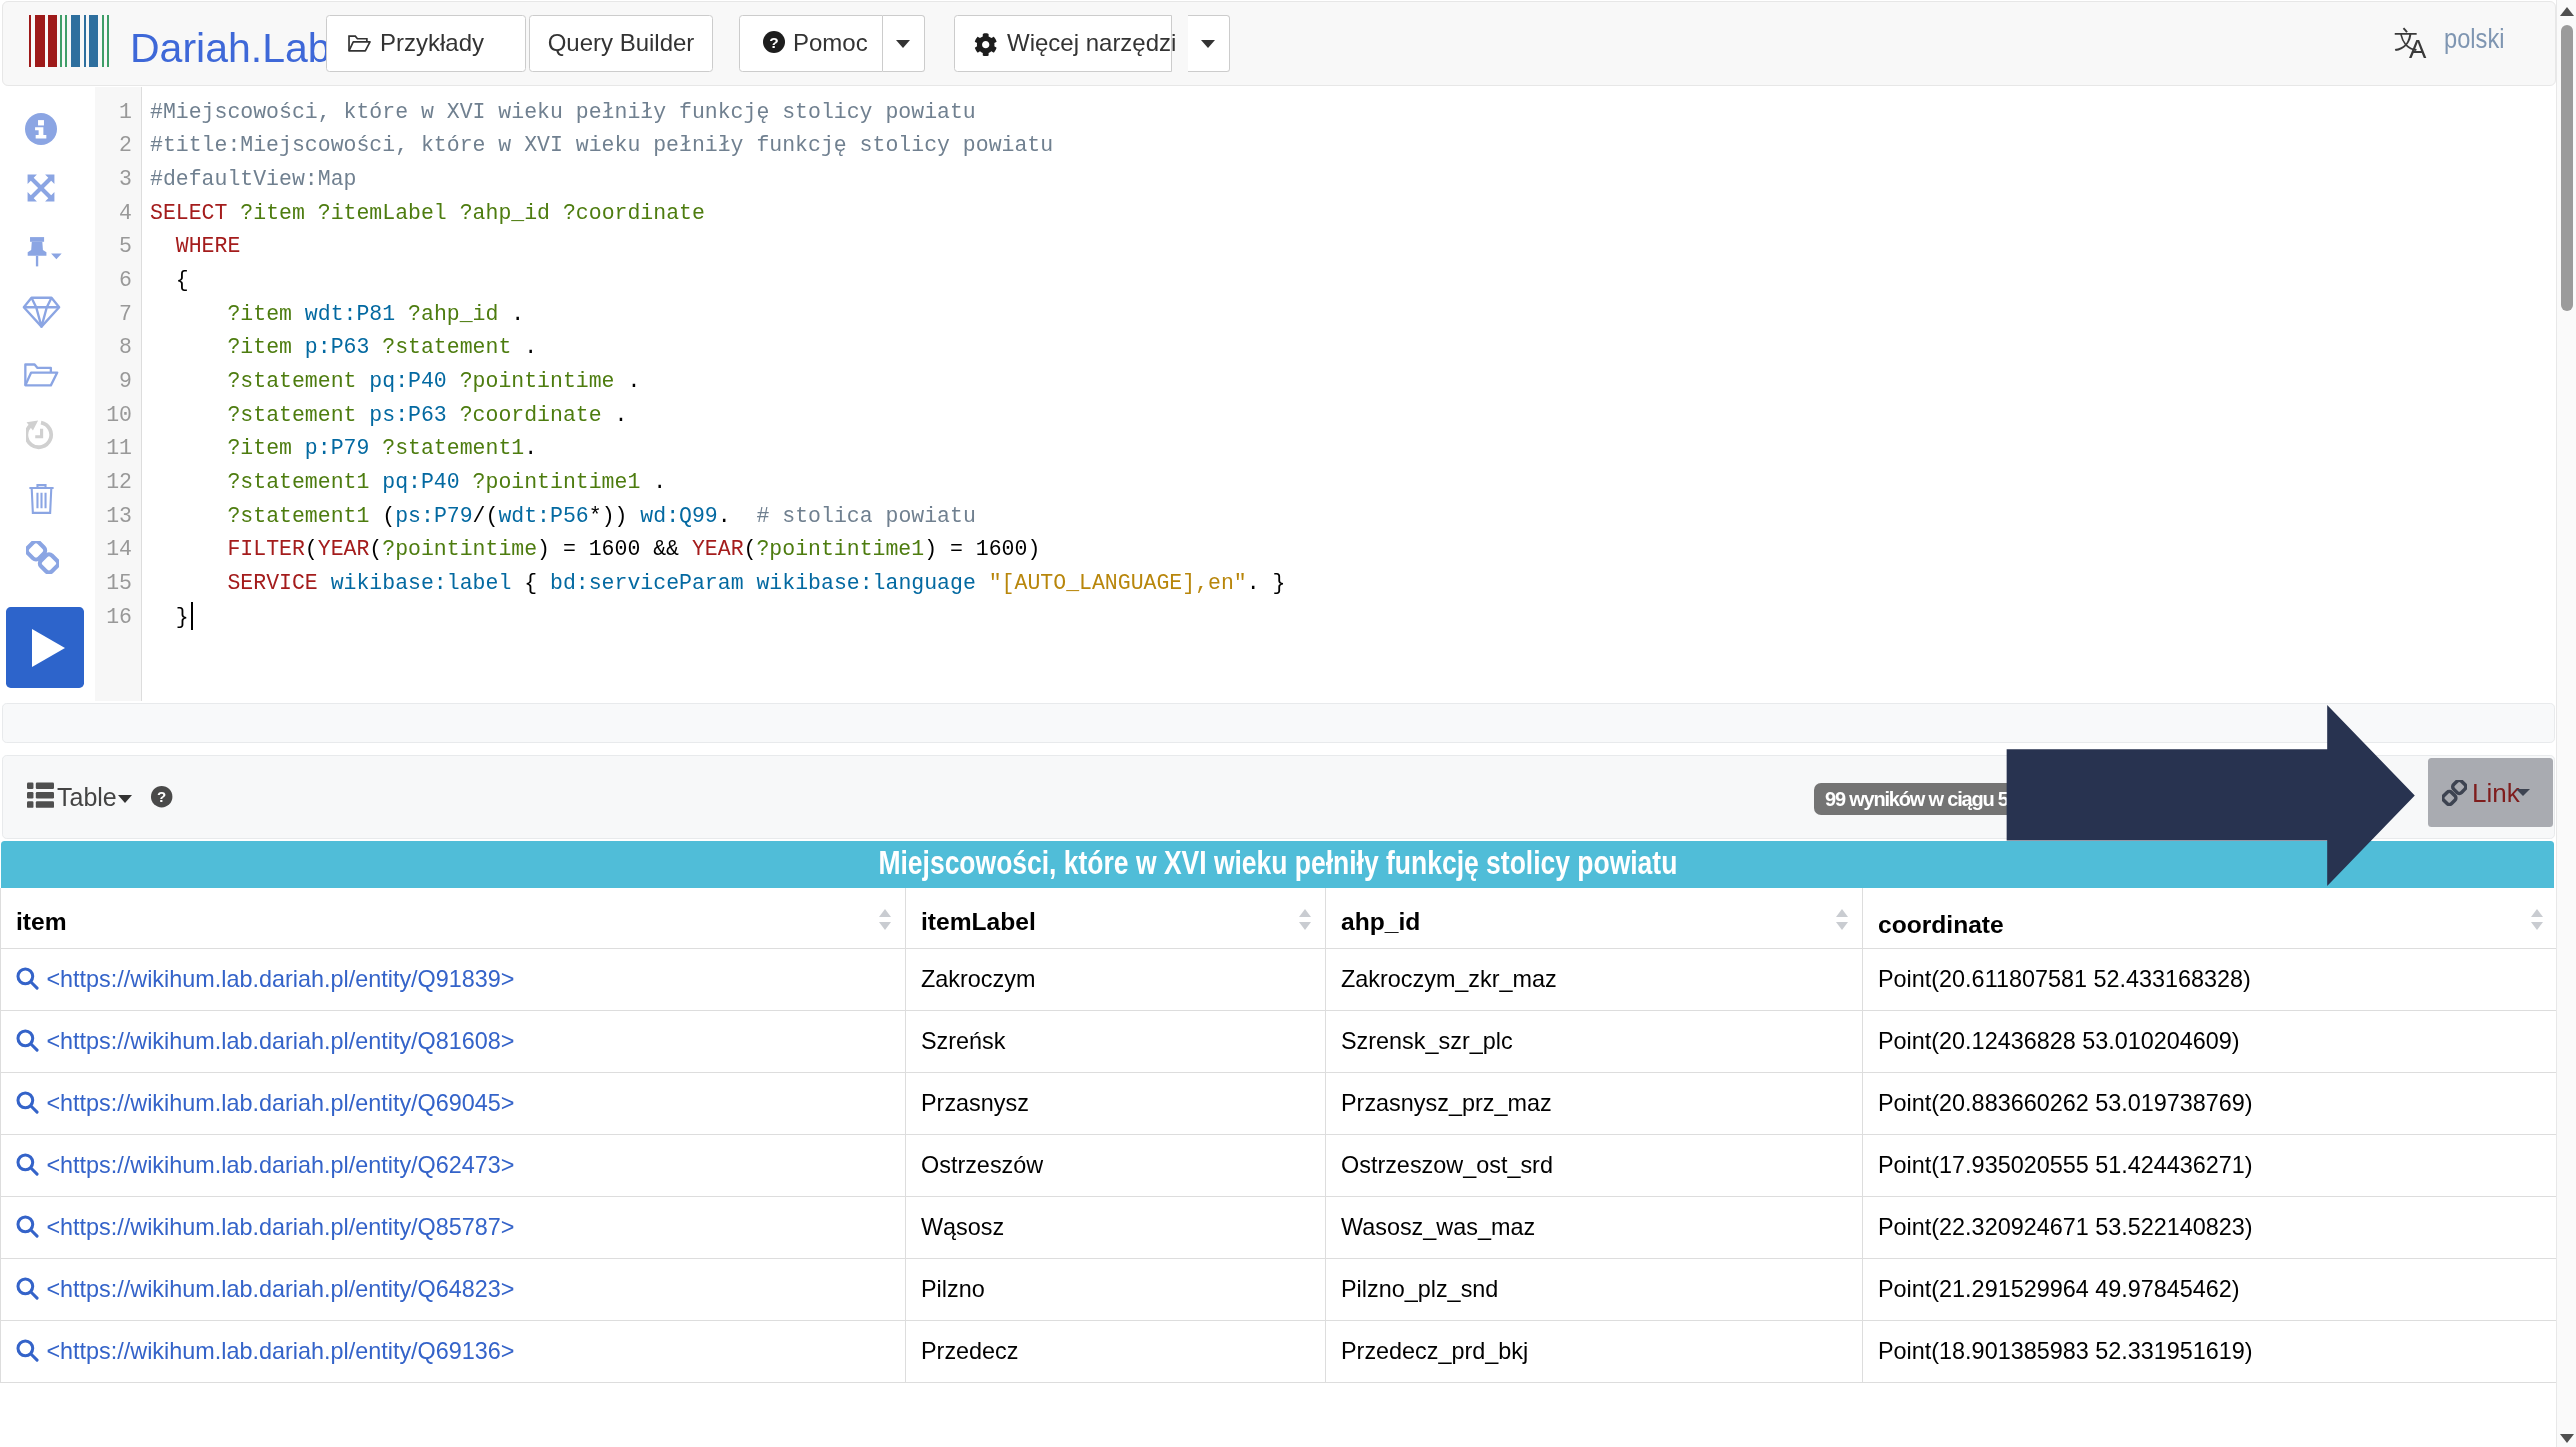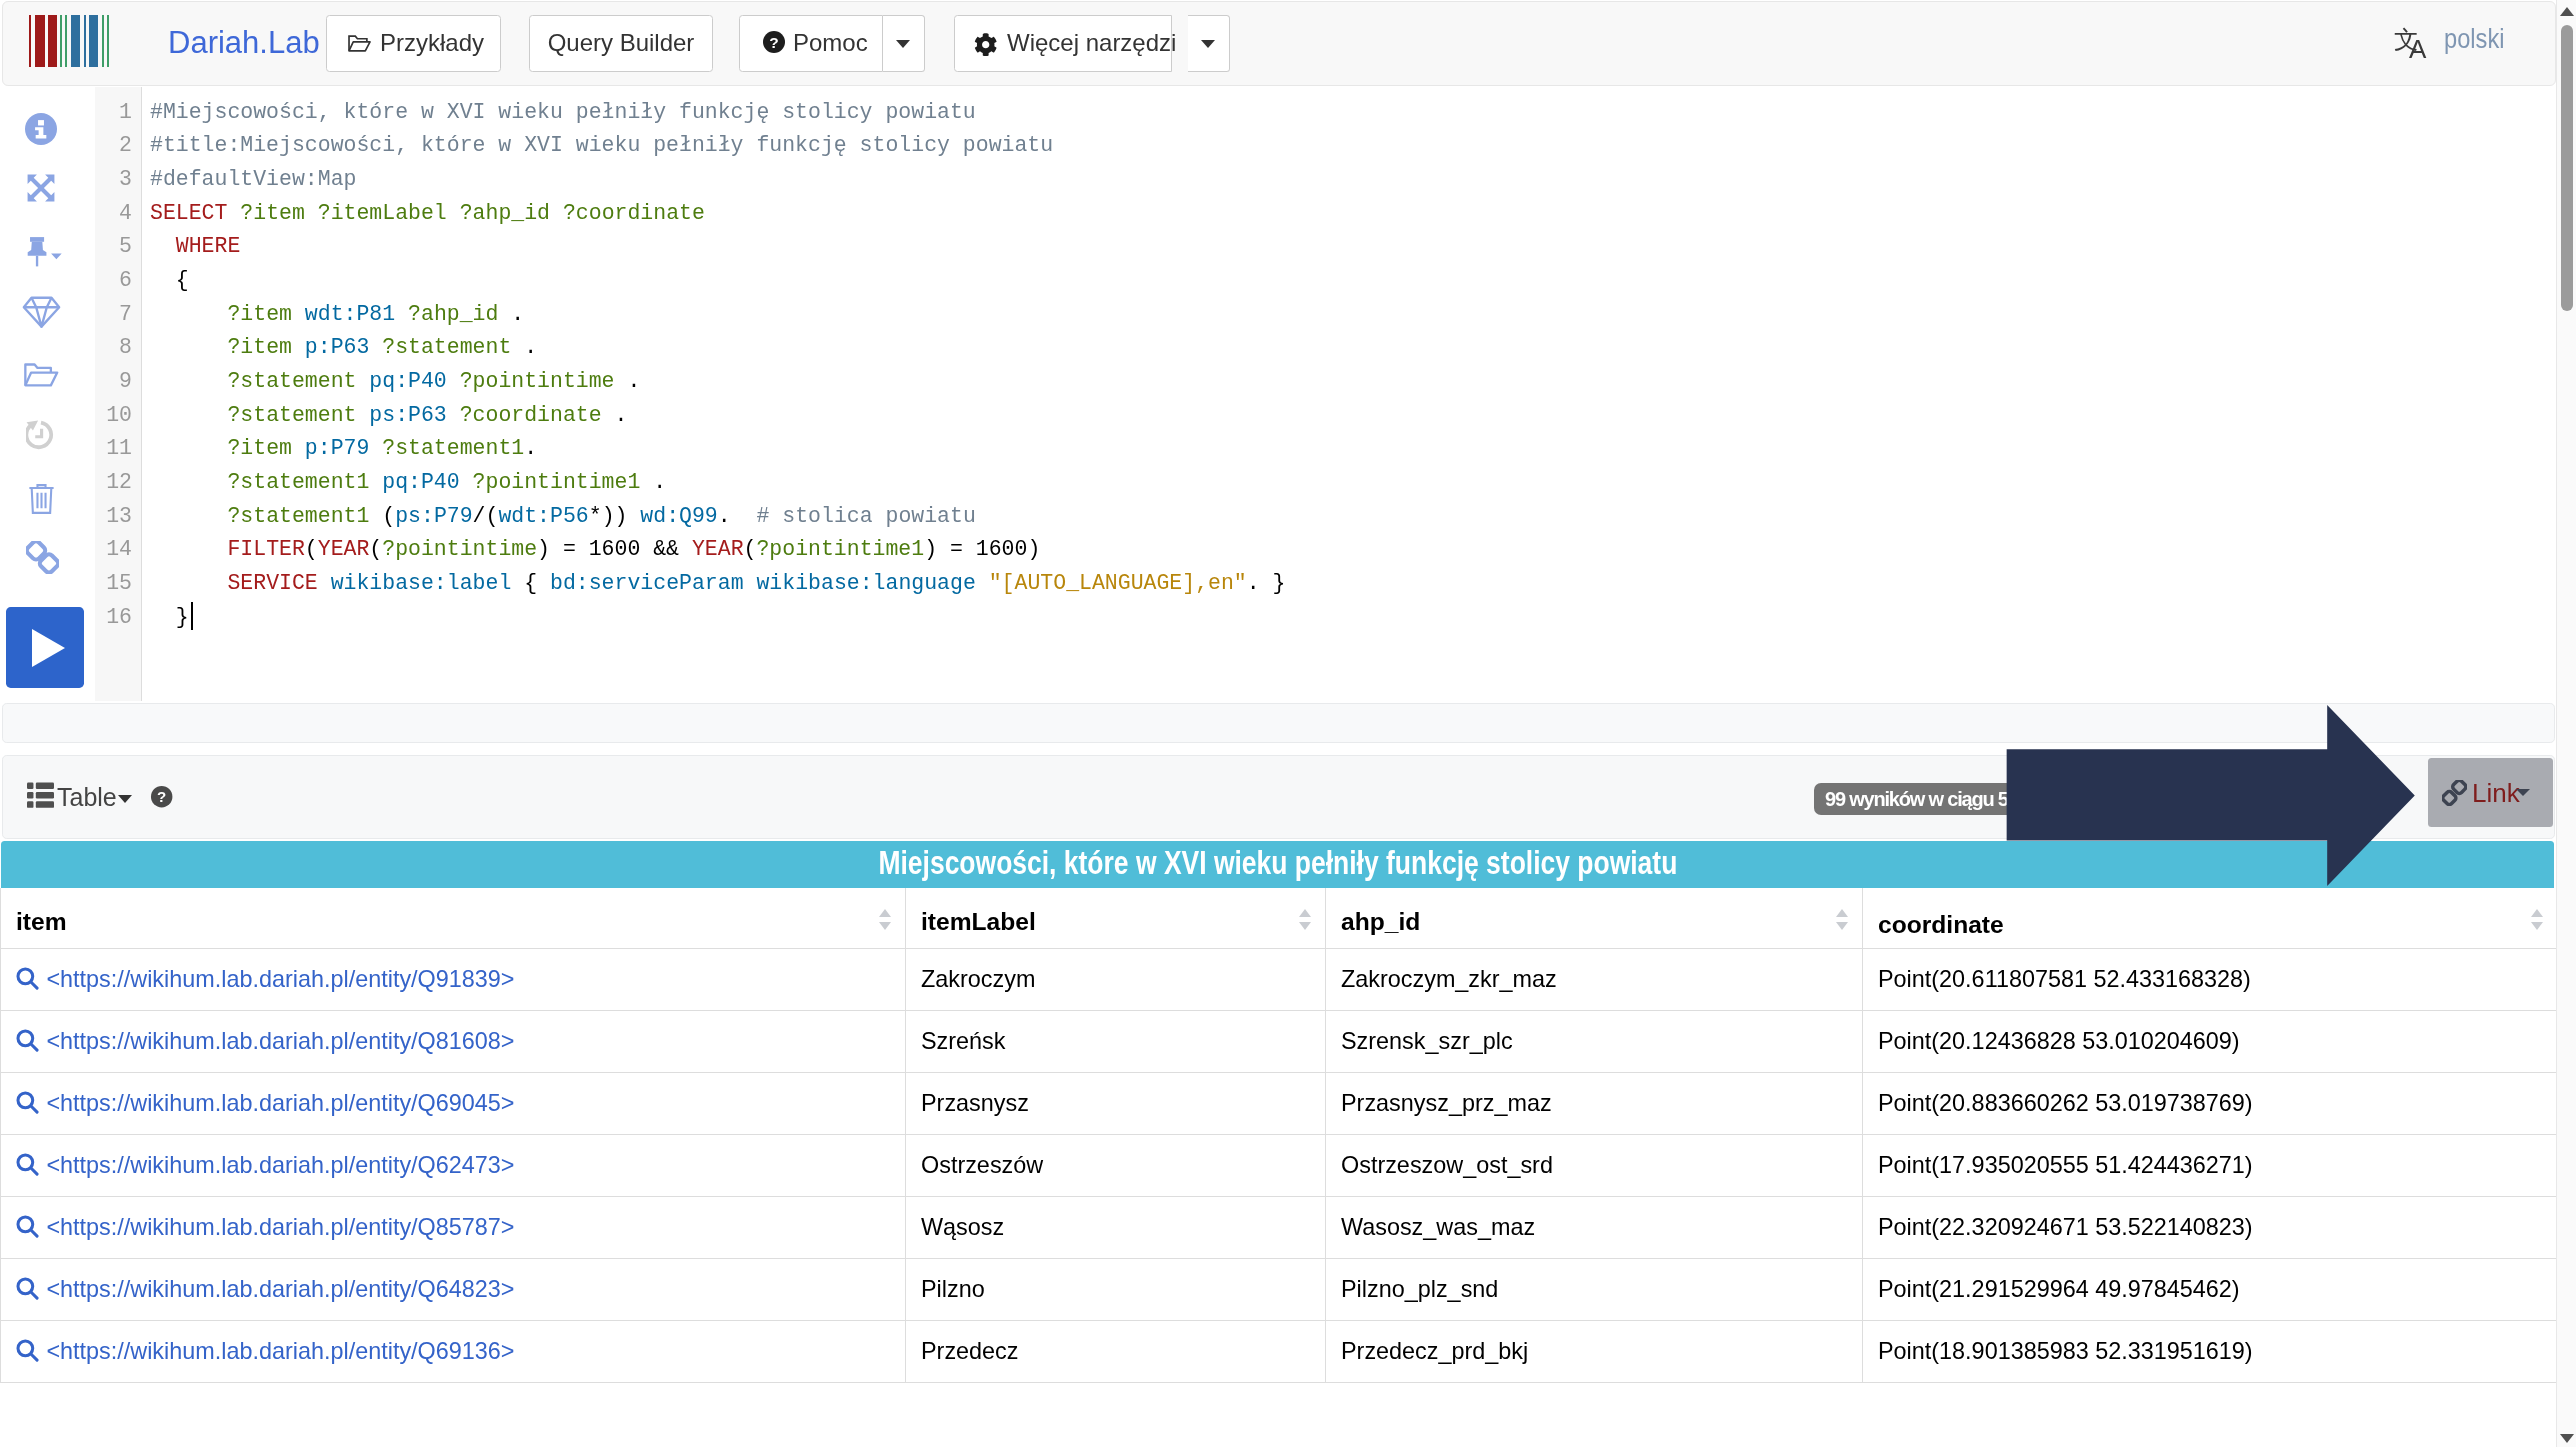--- a/index.html
+++ b/index.html
@@ -3,21 +3,21 @@
 <meta charset="utf-8">
 <style>
   * { margin:0; padding:0; box-sizing:border-box; }
   html,body { width:2576px; height:1448px; overflow:hidden; background:#fff;
     font-family:"Liberation Sans", sans-serif; }
   .abs { position:absolute; }
   
   #navbar { left:1.8px; top:1.2px; width:2554px; height:85px; background:#f8f8f8;
     border:1.2px solid #e7e7e7; border-radius:5.9px; }
   .stripe { position:absolute; top:15px; height:52px; }
-  #brand { left:130px; top:25px; font-size:31px; color:#3e68d8;margin-left:38px; }
+  #brand { left:130px; top:25px; font-size:41px; color:#3e68d8; }
   .btn { position:absolute; top:15px; height:57px; background:#fff; border:1.2px solid #ccc;
     border-radius:3.5px; color:#333; font-size:24px; line-height:54px; white-space:nowrap; }
   .caretseg { position:absolute; top:15px; height:57px; background:#fff; border:1.2px solid #ccc;
     border-left:none; border-radius:0 3.5px 3.5px 0; }
   .caret { position:absolute; width:0; height:0; border-left:7.6px solid transparent;
     border-right:7.6px solid transparent; border-top:8.2px solid #333; }
   
   #gutter { left:95px; top:87px; width:47px; height:614px; background:#f7f7f7;
     border-right:1.2px solid #ddd; }
   .cm, .ln { position:absolute; font-family:"Liberation Mono", monospace; font-size:21.5px;
@@ -72,21 +72,21 @@
   <div class="stripe" style="left:60px;width:2.3px;background:#3f9e68;"></div>
   <div class="stripe" style="left:65px;width:2.3px;background:#3f9e68;"></div>
   <div class="stripe" style="left:71px;width:9.4px;background:#2e6f9e;"></div>
   <div class="stripe" style="left:84px;width:2.3px;background:#2e6f9e;"></div>
   <div class="stripe" style="left:89px;width:9.4px;background:#2e6f9e;"></div>
   <div class="stripe" style="left:102px;width:2.3px;background:#3f9e68;"></div>
   <div class="stripe" style="left:107px;width:2.3px;background:#3f9e68;"></div>
 </div>
 <div class="abs" id="brand">Dariah.Lab</div>
 
-<div class="btn" style="left:326px;width:175px;">
+<div class="btn" style="left:326px;width:200px;">
   <svg style="position:absolute;left:19px;top:17px;" width="26" height="21" viewBox="0 0 23 20">
     <path d="M2 17 L2 3 L8 3 L10 5.5 L19 5.5 L19 8" fill="none" stroke="#333" stroke-width="1.6"></path>
     <path d="M2 17 L6 8.5 L22 8.5 L17.5 17 Z" fill="none" stroke="#333" stroke-width="1.6" stroke-linejoin="round"></path>
   </svg>
   <span style="margin-left:53px;">Przykłady</span>
 </div>
 <div class="btn" style="left:529px;width:184px;text-align:center;">Query Builder</div>
 <div class="btn" style="left:739px;width:144px;border-radius:3.5px 0 0 3.5px;">
   <svg style="position:absolute;left:22px;top:14px;font-size:40.5px" width="24" height="24" viewBox="0 0 24 24">
     <circle cx="12" cy="12" r="11" fill="#1d1d1d"></circle>

